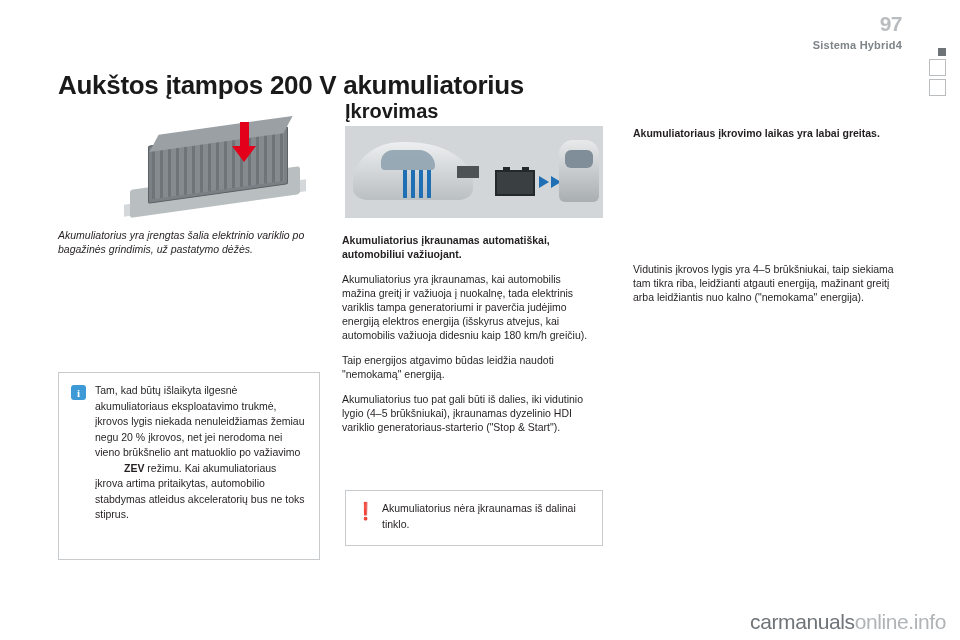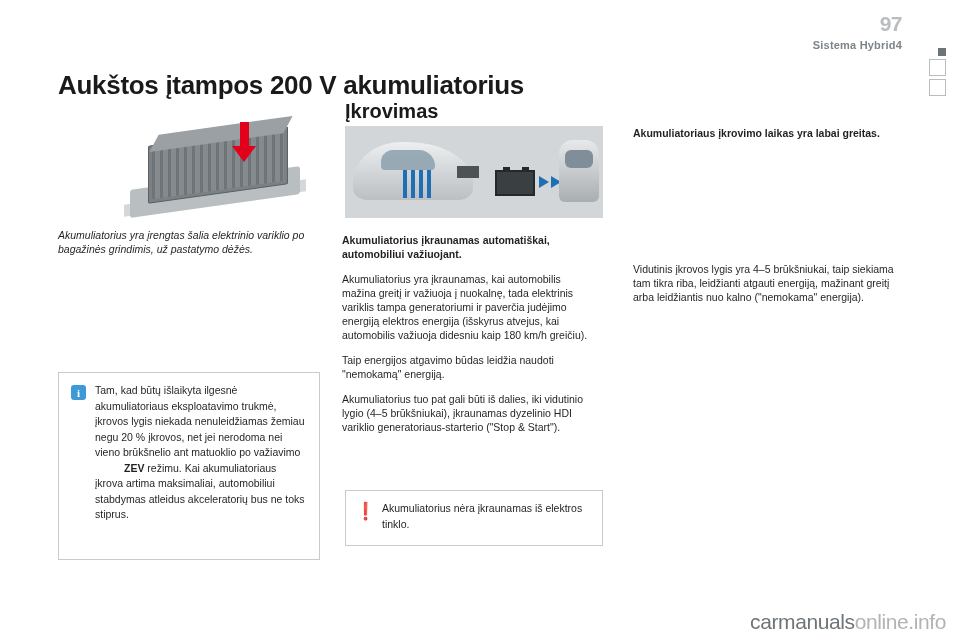--- a/index.html
+++ b/index.html
@@ -258,24 +258,24 @@
   <p class="bold">Akumuliatoriaus įkrovimo laikas yra labai greitas.</p>
 </div>
 
 <div class="col col3b">
   <p>Vidutinis įkrovos lygis yra 4–5 brūkšniukai, taip siekiama tam tikra riba, leidžianti atgauti energiją, mažinant greitį arba leidžiantis nuo kalno ("nemokama" energija).</p>
 </div>
 
 <div class="note-box box-info">
   <div class="ico info">i</div>
   <div class="txt">
-    <span>Tam, kad būtų išlaikyta ilgesnė akumuliatoriaus eksploatavimo trukmė, įkrovos lygis niekada nenuleidžiamas žemiau negu 20 % įkrovos, net jei nerodoma nei vieno brūkšnelio ant matuoklio po važiavimo </span><span class="bold">ZEV</span><span> režimu. Kai akumuliatoriaus įkrova artima maksimaliai, automobiliui stabdymas atleidus akceleratorių bus ne toks stiprus.</span>
+    <span>Tam, kad būtų išlaikyta ilgesnė akumuliatoriaus eksploatavimo trukmė, įkrovos lygis niekada nenuleidžiamas žemiau negu 20 % įkrovos, net jei nerodoma nei vieno brūkšnelio ant matuoklio po važiavimo </span><span class="bold">ZEV</span><span> režimu. Kai akumuliatoriaus įkrova artima pritaikytas, automobilio stabdymas atleidus akceleratorių bus ne toks stiprus.</span>
   </div>
 </div>
 
 <div class="note-box box-warn">
   <div class="ico warn">❗</div>
-  <div class="txt">Akumuliatorius nėra įkraunamas iš elektros tinklo.</div>
+  <div class="txt">Akumuliatorius nėra įkraunamas iš dalinai tinklo.</div>
 </div>
 
 <div class="watermark">
   <span class="dark">carmanuals</span><span>online.info</span>
 </div>
 
 </body></html>

